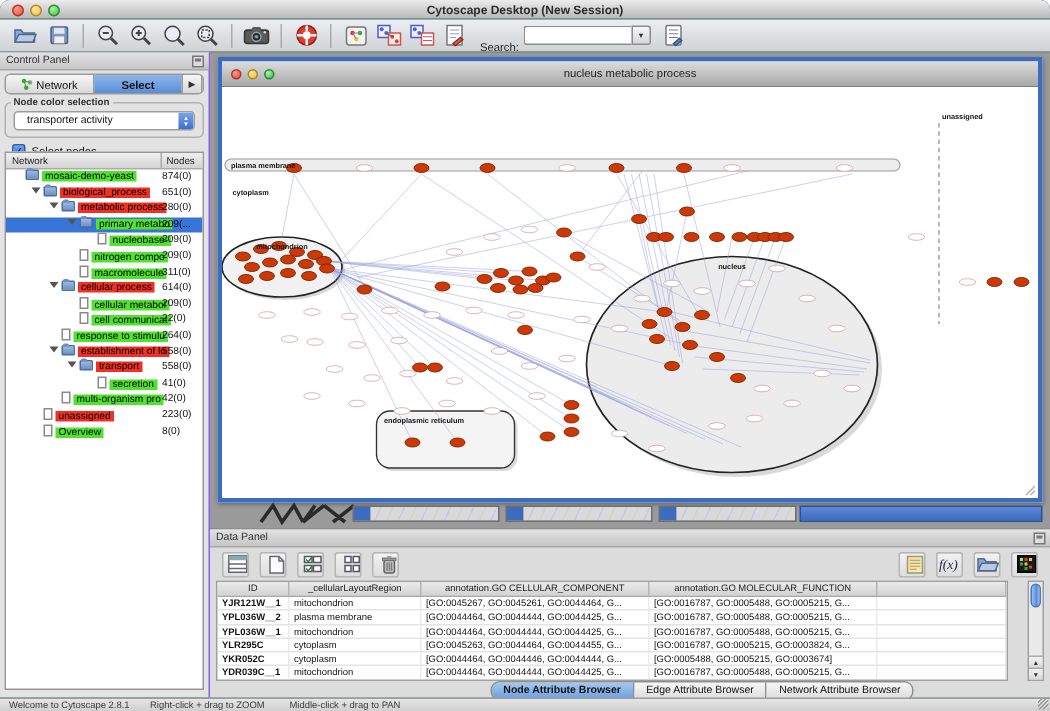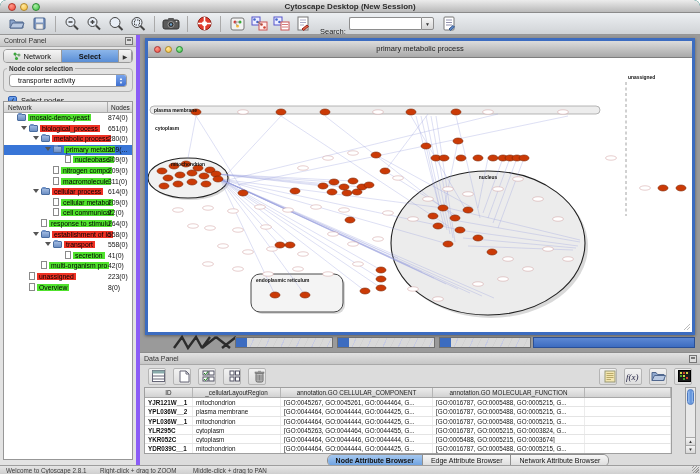--- a/index.html
+++ b/index.html
@@ -26,21 +26,21 @@
   .tsep { width:1px; height:16px; background:#aaa; margin:0 5px; }
   .search-label { font-size:7.5px; color:#222; margin:15px 3px 0 6px; }
   .search-box { display:flex; height:13px; }
   .search-box input { width:72px; height:13px; border:1px solid #8d8d8d; border-right:none;
     border-radius:2px 0 0 2px; font-size:7px; padding:0 3px; font-family:"Liberation Sans",sans-serif;}
   .search-drop { width:13px; height:13px; border:1px solid #8d8d8d; border-radius:0 2px 2px 0;
     background:linear-gradient(#f7f7f7,#d6d6d6); font-size:5px; color:#333; text-align:center; line-height:12px;}
 
   
   .cpanel { position:absolute; left:0; top:35px; width:140px; height:430px;
-    background:#e3e3e3; border-right:4px solid #8b5cf6; }
+    background:#e3e3e3; border-right:1px solid #8b5cf6; }
   .phead { height:12px; background:linear-gradient(#e2e2e2,#c6c6c6); border-bottom:1px solid #a8a8a8;
     font-size:7px; color:#333; line-height:12px; padding-left:4px; position:relative;}
   .float-ico { position:absolute; right:3px; top:2px; width:8px; height:8px; border:1px solid #777;
     background:#ddd; }
   .float-ico:after{ content:""; position:absolute; left:1px; top:1px; width:4px; height:2px; background:#777;}
   .cp-tabs { margin:2px 3px; height:14px; display:flex; border:1px solid #9a9a9a; border-radius:4px; overflow:hidden;}
   .cp-tab { flex:1; display:flex; align-items:center; justify-content:center; gap:2px;
     font-size:7.5px; color:#111; background:linear-gradient(#f6f6f6,#d8d8d8); border-right:1px solid #9a9a9a;}
   .cp-tab.active { background:linear-gradient(#8cb6ea,#5a8ed6); font-weight:bold; }
   .cp-tab.more { flex:0 0 13px; font-size:6px; color:#333; }
@@ -326,21 +326,21 @@
           <div class="trow" style="padding-left: 25px;"><span class="tico doc"></span><span class="tlabel green">Overview</span><span class="tcount">8(0)</span></div>
         </div>
     </div>
   </div>
 
   <div class="vwin">
     <div class="vtitle">
       <span class="vtl red"></span>
       <span class="vtl yel"></span>
       <span class="vtl grn"></span>
-      <span class="t">primary metabolic process</span>
+      <span class="t">nucleus metabolic process</span>
     </div>
     <div class="canvas">
       <svg id="netsvg" width="544" height="274" viewBox="0 0 544 274">
           <ellipse cx="42" cy="122" rx="40" ry="20" fill="rgba(0,0,0,0.15)"></ellipse>
           <ellipse cx="343" cy="188" rx="97" ry="72" fill="rgba(0,0,0,0.15)"></ellipse>
           <rect x="105" y="218" width="92" height="38" rx="9" fill="rgba(0,0,0,0.15)"></rect>
           <rect x="2" y="48" width="450" height="8" rx="4" fill="#ededed" stroke="#9a9a9a" stroke-width="0.7"></rect>
           <ellipse cx="40" cy="120" rx="40" ry="20" fill="#f1f1f1" stroke="#222" stroke-width="1.1"></ellipse>
           <ellipse cx="340" cy="185" rx="97" ry="72" fill="#ececec" stroke="#222" stroke-width="1.1"></ellipse>
           <rect x="103" y="216" width="92" height="38" rx="9" fill="#f4f4f4" stroke="#333" stroke-width="0.9"></rect>

